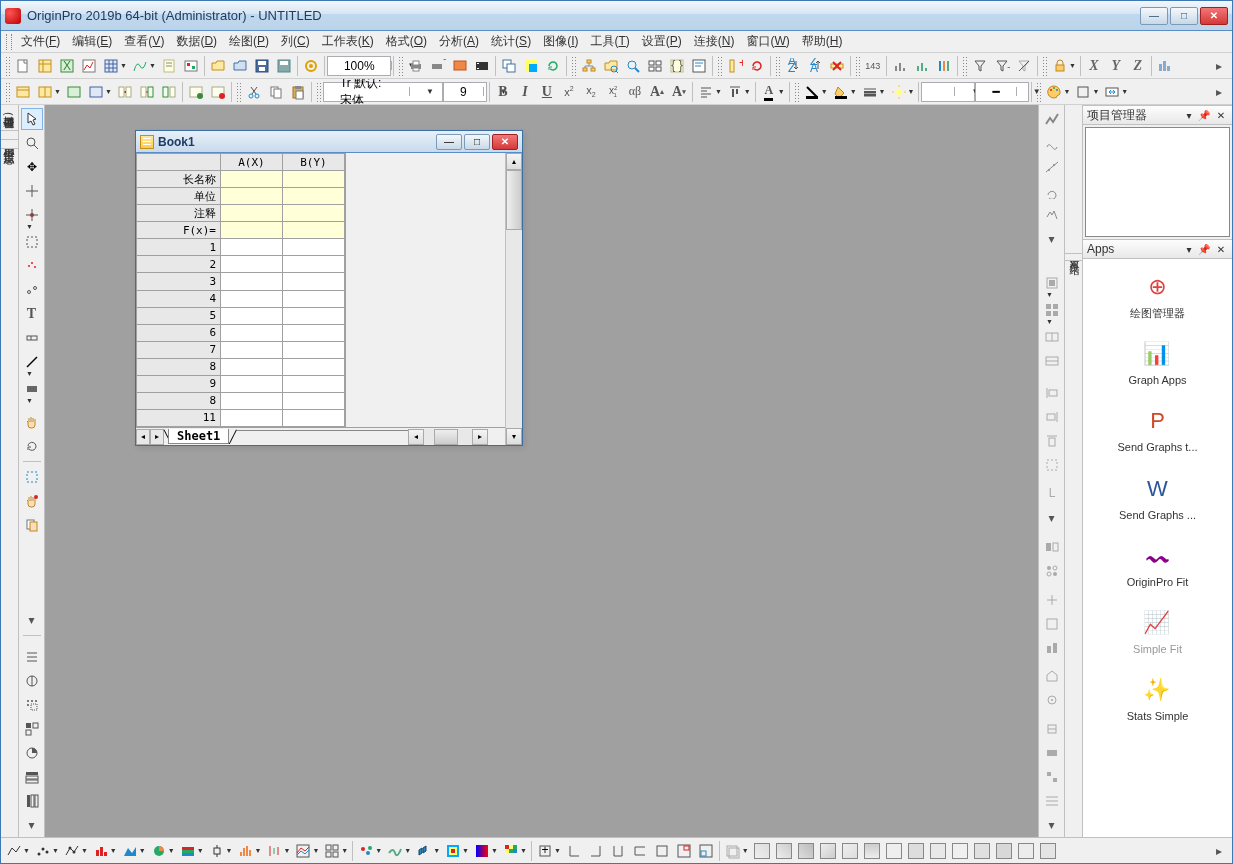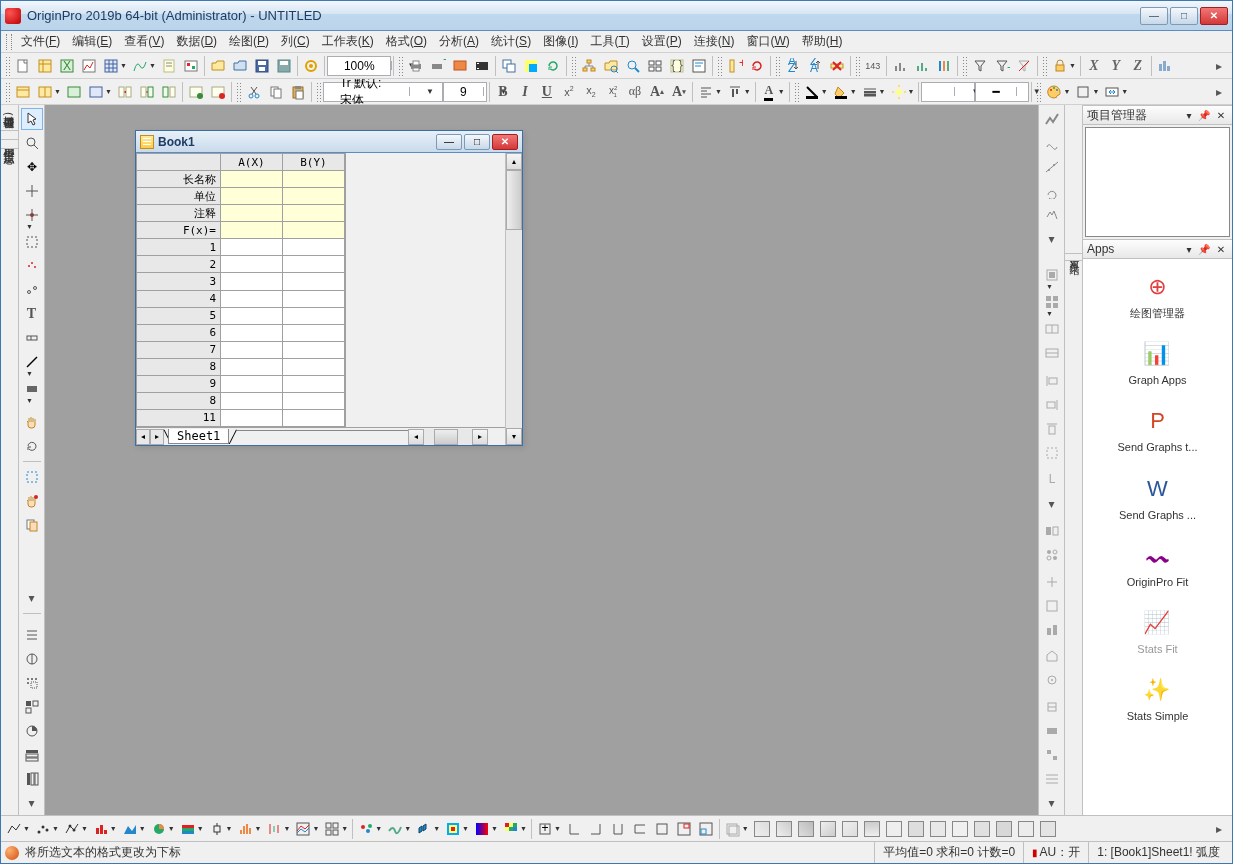--- a/index.html
+++ b/index.html
@@ -73,21 +73,21 @@
 .grid .rowh { width: 84px; background: #E8E8E8; font-weight: normal; text-align: right; padding-right: 4px; }
 .grid .meta td { background: #FFFFD8; }
 .grid .data td { background: #fff; }
 .grid-empty { flex: 1; background: #F0F0F0; border-left: 1px solid #A0A0A0; }
 .vscroll { width: 17px; background: #F0F0F0; border-left: 1px solid #C0C0C0; display: flex; flex-direction: column; }
 .vscroll .sbtn { height: 17px; background: linear-gradient(#F5F5F5,#DDD); border: 1px solid #AAA; font-size: 8px; text-align: center; line-height: 15px; cursor: pointer; }
 .vscroll .track { flex: 1; background: #E8E8E8; position: relative; }
 .vscroll .thumb { position: absolute; left: 0; right: 0; top: 0; height: 60px; background: linear-gradient(to right,#EEE,#CCC); border: 1px solid #AAA; }
 .sheet-tabs { height: 18px; display: flex; align-items: center; background: #F0F0F0; border-top: 1px solid #A0A0A0; }
 .sheet-tabs .nav { width: 14px; height: 16px; background: #E8E8E8; border: 1px solid #AAA; font-size: 8px; text-align: center; line-height: 14px; cursor: pointer; }
-.sheet-tabs .tab { padding: 0 8px; background: #FFF; border: 1px solid #888; border-top: none; font-family: monospace; font-size: 12px; font-weight: normal; cursor: pointer; }
+.sheet-tabs .tab { padding: 0 8px; background: #FFF; border: 1px solid #888; border-top: none; font-family: monospace; font-size: 12px; font-weight: bold; cursor: pointer; }
 .sheet-tabs .tabline { flex: 1; border-top: 1px solid #888; height: 1px; align-self: flex-start; margin-top: 2px; }
 .sheet-tabs .hscroll { width: 80px; display: flex; }
 .sheet-tabs .hscroll .sbtn { width: 16px; height: 16px; background: linear-gradient(#F5F5F5,#DDD); border: 1px solid #AAA; font-size: 8px; text-align: center; line-height: 14px; cursor: pointer; }
 .sheet-tabs .hscroll .htrack { flex: 1; background: #E8E8E8; position: relative; }
 .sheet-tabs .hscroll .hthumb { position: absolute; top:0; bottom:0; left: 10px; width: 24px; background: linear-gradient(#EEE,#CCC); border: 1px solid #AAA; }
 
 
 .bottom-toolbar { height: 26px; background: #F0F0F0; border-top: 1px solid #C0C0C0; display: flex; align-items: center; padding: 0 2px; overflow: hidden; }
 
 .statusbar { height: 22px; background: #F0F0F0; border-top: 1px solid #C0C0C0; display: flex; align-items: center; padding: 0 4px; font-size: 12px; color: #333; }
@@ -1132,21 +1132,21 @@
           <div class="app-item">
             <div class="app-icon" style="color:#2B579A;">W</div>
             <div class="app-label">Send Graphs ...</div>
           </div>
           <div class="app-item">
             <div class="app-icon" style="color:#8B008B;">〰</div>
             <div class="app-label">OriginPro Fit</div>
           </div>
           <div class="app-item disabled">
             <div class="app-icon" style="color:#6CA0DC;">📈</div>
-            <div class="app-label">Stats Fit</div>
+            <div class="app-label">Simple Fit</div>
           </div>
           <div class="app-item">
             <div class="app-icon" style="color:#F0C000;">✨</div>
             <div class="app-label">Stats Simple</div>
           </div>
         </div>
     </div>
   </div>
 
   <div class="bottom-toolbar">
@@ -1397,30 +1397,14 @@
     <div class="tb-btn">
         <span class="ico-box" style="background:#ECECEC;"></span>
       </div>
     <div class="tb-btn">
         <span class="ico-box" style="background:#E4E4E4;"></span>
       </div>
     <div style="flex:1"></div>
     <div class="tb-btn">▸</div>
   </div>
 
-  <div class="statusbar">
-    <div class="status-icon"></div>
-    <div class="st-left">
-        <span>将所选文本的格式更改为下标</span>
-      </div>
-    <div class="st-seg">
-        <span>平均值=0 求和=0 计数=0</span>
-      </div>
-    <div class="st-seg">
-        <span class="flag">▮</span>
-        <span>AU：开</span>
-      </div>
-    <div class="st-seg">
-        <span>1: [Book1]Sheet1!  弧度</span>
-      </div>
-  </div>
 
 </div>
 
 </body></html>

